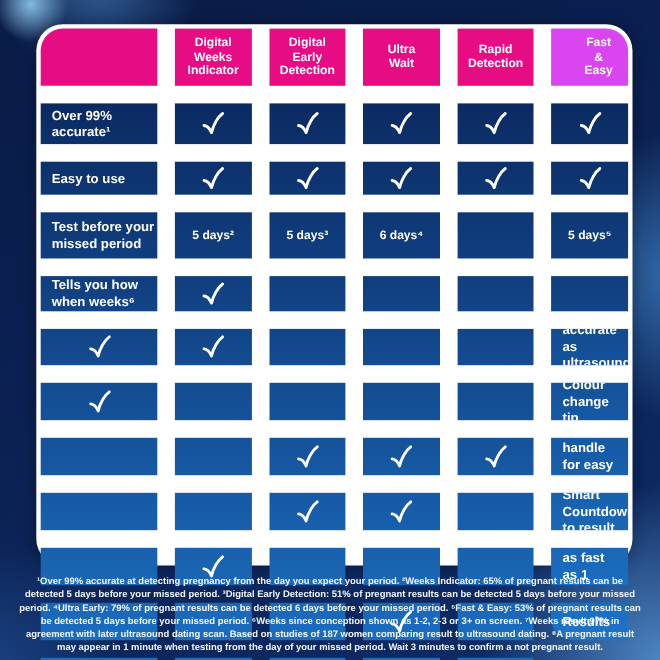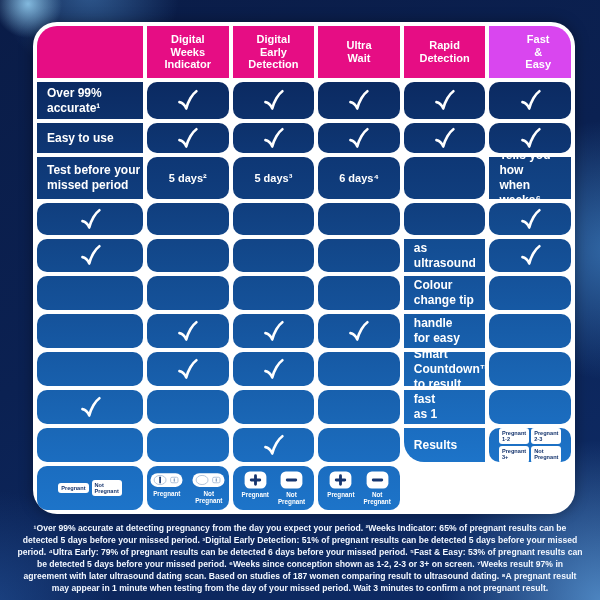--- a/index.html
+++ b/index.html
@@ -11,32 +11,32 @@
       radial-gradient(circle at 28px 4px, rgba(150,210,245,.85) 0px, rgba(150,210,245,0) 34px),
       radial-gradient(circle at 90px -10px, rgba(90,160,225,.45) 0px, rgba(90,160,225,0) 90px),
       radial-gradient(circle at 612px 250px, rgba(80,160,230,.55) 0px, rgba(80,160,230,0) 130px),
       radial-gradient(circle at 600px 600px, rgba(110,180,240,.65) 0px, rgba(110,180,240,0) 160px),
       radial-gradient(circle at -10px 610px, rgba(50,110,190,.40) 0px, rgba(50,110,190,0) 120px),
       linear-gradient(155deg,#0a1c47 0%,#0b2152 45%,#0e2c67 100%);
   }
   .cmp-table{
     position:absolute;left:33px;top:22px;width:542px;height:492px;
     box-sizing:border-box;background:#fff;border-radius:24px;padding:4px;
-    display:grid;gap:4px;
+    display:grid;gap:16px;
     grid-template-columns:106px repeat(5,1fr);
     grid-template-rows:52px 37px 30px 42px 32px 33px 34px 34px 34px 34px 34px 44px;
     box-shadow:0 0 14px rgba(0,0,0,.35);
   }
   .cell{display:flex;align-items:center;justify-content:center;overflow:hidden;}
   .hcell{color:#fff;font-weight:700;font-size:11px;line-height:1.18;text-align:center;white-space:pre-line;}
   .rtl{border-top-left-radius:20px;} .rtr{border-top-right-radius:20px;}
   .rbl{border-bottom-left-radius:20px;} .rbr{border-bottom-right-radius:20px;}
   .fcell{justify-content:flex-start;color:#fff;font-weight:700;font-size:12px;
          line-height:1.25;padding-left:10px;white-space:pre-line;text-align:left;}
-  .vcell{color:#fff;font-weight:700;font-size:11px;border-radius:10px;}
+  .vcell{color:#fff;font-weight:700;font-size:11px;}
   .badges-grid{display:grid;grid-template-columns:auto auto;gap:2px;}
   .badges-row{display:flex;gap:3px;align-items:center;justify-content:center;}
   .badge{background:#fff;color:#16356e;font-weight:700;font-size:5.6px;line-height:1.12;
          border-radius:3px;padding:2px 3px;white-space:pre-line;text-align:left;}
   .icons-row{display:flex;gap:9px;align-items:flex-start;justify-content:center;}
   .result-item{display:flex;flex-direction:column;align-items:center;}
   .icon-label{font-size:6.3px;color:#fff;font-weight:700;text-align:center;
               line-height:1.15;white-space:pre-line;margin-top:2px;}
   .footnote{
     position:absolute;left:16px;right:16px;top:523px;text-align:center;
@@ -114,20 +114,21 @@
         <svg viewBox="0 0 26 28" width="21" height="23">
           <path d="M3 16 C7 16.5 10 20.5 11.5 24 C13.5 15 19 6 24 2.5" fill="none" stroke="#ffffff" stroke-width="3.2" stroke-linecap="round" stroke-linejoin="round"></path>
         </svg>
       </div>
       <div class="cell fcell" style="background: linear-gradient(rgb(14, 55, 117), rgb(16, 62, 126));">Test before your
 missed period</div>
       <div class="cell vcell" style="background: linear-gradient(rgb(14, 55, 117), rgb(16, 62, 126));">5 days²</div>
       <div class="cell vcell" style="background: linear-gradient(rgb(14, 55, 117), rgb(16, 62, 126));">5 days³</div>
       <div class="cell vcell" style="background: linear-gradient(rgb(14, 55, 117), rgb(16, 62, 126));">6 days⁴</div>
       <div class="cell vcell" style="background: linear-gradient(rgb(14, 55, 117), rgb(16, 62, 126));"></div>
+      <div class="cell vcell" style="background: linear-gradient(rgb(14, 55, 117), rgb(16, 62, 126));">5 days⁵</div>
       <div class="cell fcell" style="background: linear-gradient(rgb(16, 62, 126), rgb(18, 69, 135));">Tells you how
 when weeks⁶</div>
       <div class="cell vcell" style="background: linear-gradient(rgb(16, 62, 126), rgb(18, 69, 135));">
         <svg viewBox="0 0 26 28" width="21" height="23">
           <path d="M3 16 C7 16.5 10 20.5 11.5 24 C13.5 15 19 6 24 2.5" fill="none" stroke="#ffffff" stroke-width="3.2" stroke-linecap="round" stroke-linejoin="round"></path>
         </svg>
       </div>
       <div class="cell vcell" style="background: linear-gradient(rgb(16, 62, 126), rgb(18, 69, 135));"></div>
       <div class="cell vcell" style="background: linear-gradient(rgb(16, 62, 126), rgb(18, 69, 135));"></div>
       <div class="cell vcell" style="background: linear-gradient(rgb(16, 62, 126), rgb(18, 69, 135));"></div>

